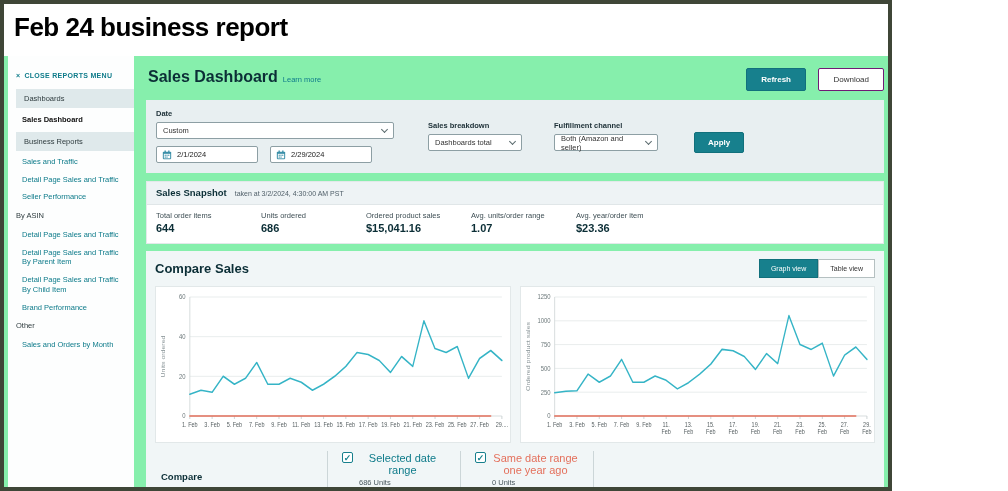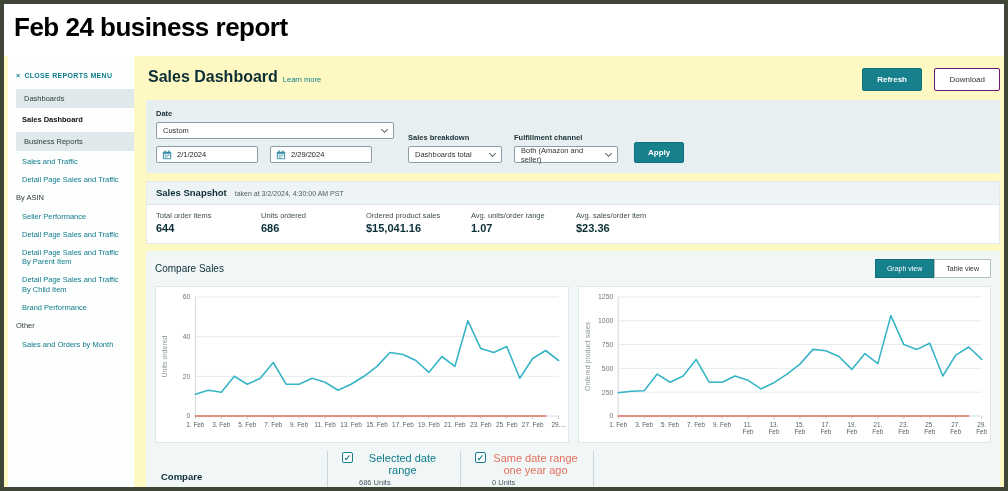--- a/index.html
+++ b/index.html
@@ -1,19 +1,19 @@
 <!DOCTYPE html>
 <html><head>
 <meta charset="utf-8">
 <style>
   * { box-sizing: border-box; margin: 0; padding: 0; }
   html,body { background:#fff; }
   body { font-family: "Liberation Sans", sans-serif; }
   .frame {
-    width:1008px; height:491px; border:4px solid #3f4637; background:#fef9c3;
+    width:892px; height:491px; border:4px solid #3f4637; background:#86efac;
     overflow:hidden; position:relative;
   }
   
   .titlebar { height:52px; padding:8px 0 0 10px; background:#fff; }
   .titlebar h1 { font-size:26px; font-weight:bold; color:#000; letter-spacing:-0.5px; }
 
   
   .page { display:flex; height:431px; }
 
   
@@ -29,21 +29,21 @@
   
   .main { flex:1; padding:0 4px 0 12px; min-width:0; }
   .main-header { display:flex; justify-content:space-between; align-items:flex-start; padding:12px 0 9px 2px; }
   .main-header h2 { font-size:16px; font-weight:bold; color:#0b2e36; display:inline; }
   .learn-more { font-size:7.5px; color:#0e7b8a; margin-left:5px; cursor:pointer; }
   .btn { font-size:8px; border-radius:2px; padding:6px 14px; cursor:pointer; font-family:inherit; }
   .btn-primary { background:#17808d; color:#fff; border:1px solid #11707c; font-weight:bold; }
   .btn-secondary { background:#fff; color:#333; border:1px solid #701a75; margin-left:8px; }
 
   
-  .filter-panel { background:#e8eff1; padding:9px 10px 10px; display:flex; align-items:flex-end; }
+  .filter-panel { background:#e8eff1; padding:9px 10px 10px; display:flex; align-items:center;gap:20px; }
   .filter-col label { display:block; font-size:7.5px; font-weight:bold; color:#20333a; margin-bottom:4px; }
   .select { background:#fff; border:1px solid #8d9fa4; border-radius:2px; height:17px;
     display:flex; align-items:center; justify-content:space-between; padding:0 6px;
     font-size:7.5px; color:#333; cursor:pointer; }
   .chev { width:5px; height:5px; border-right:1.2px solid #5a6a6e; border-bottom:1.2px solid #5a6a6e;
     transform:rotate(45deg); margin-top:-3px; flex-shrink:0; margin-left:6px; }
   .date-col { width:238px; }
   .bd-col { width:94px; margin-left:14px; }
   .fc-col { width:104px; margin-left:12px; }
   .date-inputs { display:flex; gap:12px; margin-top:7px; }
@@ -58,21 +58,21 @@
   .snap-title { font-size:9.5px; font-weight:bold; color:#0b2e36; }
   .snap-taken { font-size:7px; color:#51606a; }
   .metrics { display:flex; background:#fff; padding:6px 9px 9px; }
   .metric { width:105px; }
   .metric .m-label { font-size:7.5px; color:#3f4f55; }
   .metric .m-value { font-size:11px; font-weight:bold; color:#0b2e36; margin-top:2px; }
 
   
   .compare-section { margin-top:7px; background:#f1f6f7; padding:8px 9px 10px; height:245px; }
   .compare-header { display:flex; justify-content:space-between; align-items:center; margin-bottom:8px; }
-  .cs-title { font-size:10px; font-weight:normal; color:#0b2e36; }
+  .cs-title { font-size:13px; font-weight:bold; color:#0b2e36; }
   .segmented { display:flex; }
   .seg { font-size:7px; padding:5px 11px; cursor:pointer; font-family:inherit; border:1px solid #b5c0c1; background:#fff; color:#333; }
   .seg.active { background:#17808d; color:#fff; border-color:#11707c; }
   .charts { display:flex; gap:9px; }
   .chart-card { background:#fff; border:1px solid #e2e8e9; flex:1; height:157px; }
   .chart-card svg { width:100%; height:100%; display:block; }
 
   
   .compare-footer { display:flex; margin-top:8px; padding-left:6px; }
   .compare-info { width:166px;margin-top:20px; }
@@ -101,22 +101,22 @@
       <div class="close-menu">
         <span>×</span>
         <span>CLOSE REPORTS MENU</span>
       </div>
       <div id="sidebar-groups">
           <div class="side-header">Dashboards</div>
           <div class="side-item active">Sales Dashboard</div>
           <div class="side-header">Business Reports</div>
           <div class="side-item link">Sales and Traffic</div>
           <div class="side-item link">Detail Page Sales and Traffic</div>
+          <div class="side-item link">Seller Performance</div>
           <div class="side-item category">By ASIN</div>
-          <div class="side-item link">Seller Performance</div>
           <div class="side-item link">Detail Page Sales and Traffic</div>
           <div class="side-item link">Detail Page Sales and Traffic By Parent Item</div>
           <div class="side-item link">Detail Page Sales and Traffic By Child Item</div>
           <div class="side-item link">Brand Performance</div>
           <div class="side-item category">Other</div>
           <div class="side-item link">Sales and Orders by Month</div>
         </div>
     </aside>
 
     <main class="main">
@@ -202,21 +202,21 @@
             </div>
             <div class="metric">
               <div class="m-label">Ordered product sales</div>
               <div class="m-value">$15,041.16</div>
             </div>
             <div class="metric">
               <div class="m-label">Avg. units/order range</div>
               <div class="m-value">1.07</div>
             </div>
             <div class="metric">
-              <div class="m-label">Avg. sales/order item</div>
+              <div class="m-label">Avg. year/order item</div>
               <div class="m-value">$23.36</div>
             </div>
           </div>
       </div>
 
       <div class="compare-section">
         <div class="compare-header">
           <span class="cs-title">Compare Sales</span>
           <div class="segmented">
             <button class="seg active">Graph view</button>

